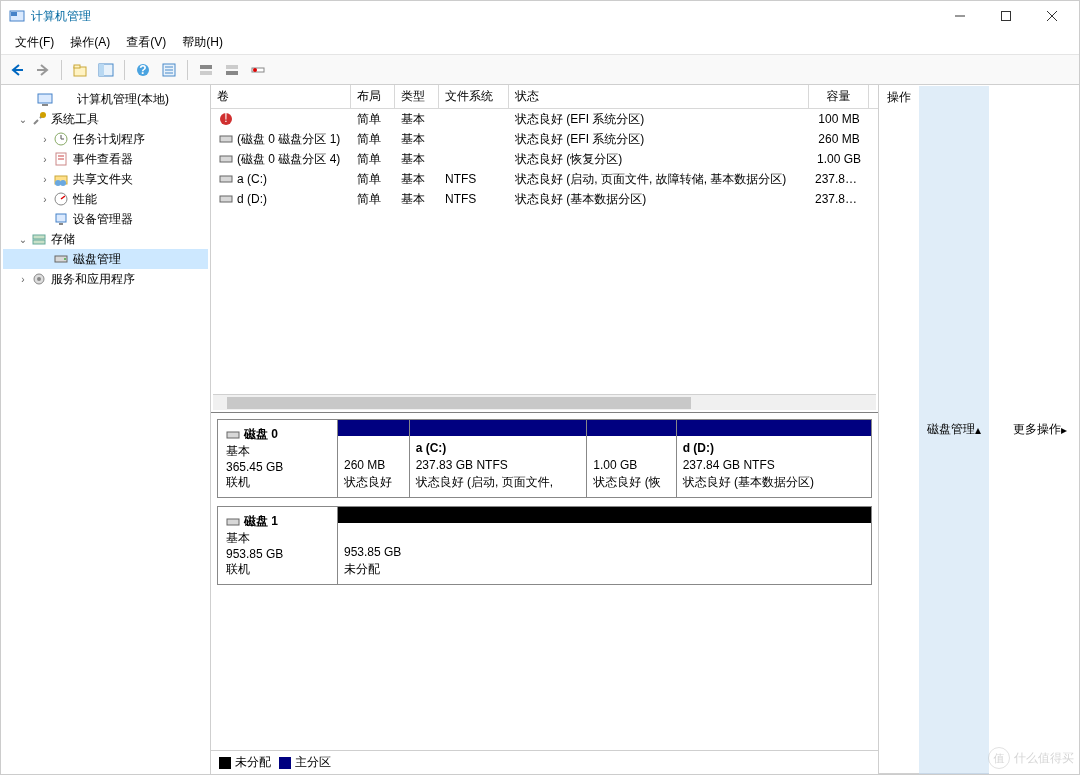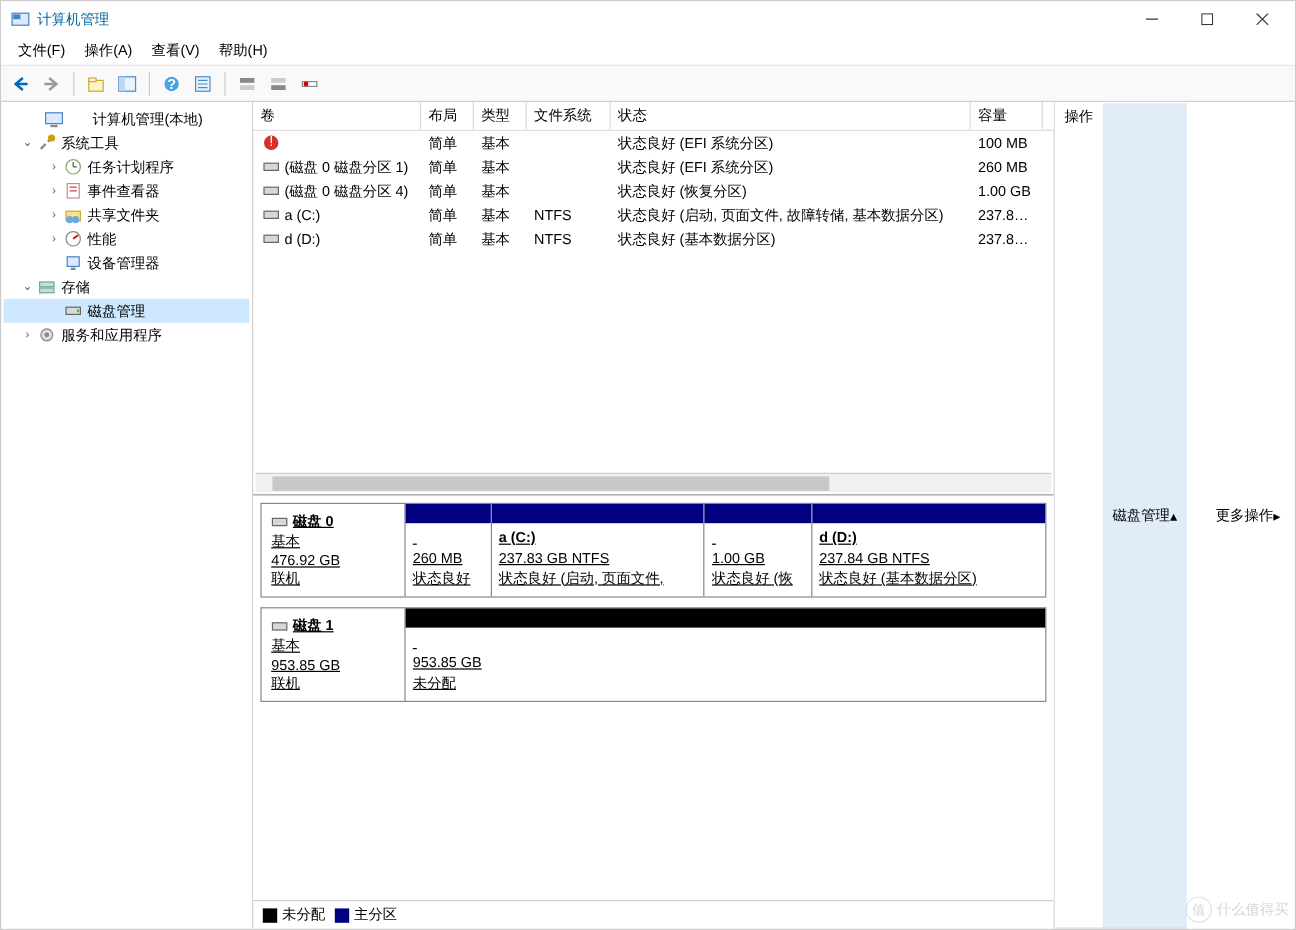--- a/index.html
+++ b/index.html
@@ -29,24 +29,24 @@
 .vol-head .col, .vol-row .col { padding: 3px 6px; white-space: nowrap; overflow: hidden; text-overflow: ellipsis; }
 .vol-head .col { border-right: 1px solid #d8d8d8; background: #fff; font-weight: 400; color: #000; }
 .vol-body { flex: 1; overflow: auto; }
 .vol-row { display: flex; height: 20px; align-items: center; }
 .vol-row .vicon { width: 14px; height: 14px; margin: 0 4px 0 2px; display: inline-flex; flex-shrink: 0; }
 .c-vol { width: 140px; display: flex; align-items: center; }
 .c-layout { width: 44px; }
 .c-type { width: 44px; }
 .c-fs { width: 70px; }
 .c-status { width: 300px; }
-.c-cap { width: 60px; text-align: left; }
+.c-cap { width: 60px; text-align: center; }
 .hscroll { height: 16px; background: #f0f0f0; border-top: 1px solid #d0d0d0; position: relative; margin: 0 2px 2px 2px; }
 .hscroll .thumb { position: absolute; left: 14px; top: 2px; height: 12px; width: 70%; background: #c8c8c8; }
-.disk-pane { flex: 1; overflow: auto; padding: 6px 6px 0 6px; background: #fff; text-decoration: underline; }
+.disk-pane { flex: 1; overflow: auto; padding: 6px 6px 0 6px; background: #fff; }
 .disk-row { display: flex; border: 1px solid #888; margin-bottom: 8px; background: #fff; }
 .disk-info { width: 120px; padding: 6px 8px; border-right: 1px solid #888; }
 .disk-info .dname { font-weight: bold; display: flex; align-items: center; gap: 4px; }
 .disk-parts { flex: 1; display: flex; }
 .part { border-right: 1px solid #888; display: flex; flex-direction: column; }
 .part:last-child { border-right: none; }
 .part .pbar { height: 16px; }
 .part .pbody { padding: 4px 6px; font-size: 12px; line-height: 1.4; white-space: nowrap; overflow: hidden; }
 .bar-primary { background: #000080; }
 .bar-unalloc { background: #000; }
@@ -365,21 +365,21 @@
           <div class="disk-info">
             <div class="dname">
               <span>
                 <svg width="14" height="14">
                   <rect x="1" y="4" width="12" height="6" fill="#d8d8d8" stroke="#666"></rect>
                 </svg>
               </span>
               <span>磁盘 0</span>
             </div>
             <div>基本</div>
-            <div>476.92 GB</div>
+            <div>365.45 GB</div>
             <div>联机</div>
           </div>
           <div class="disk-parts">
             <div class="part" style="flex: 8 1 0%;">
               <div class="pbar bar-primary"></div>
               <div class="pbody">
                 <div>&nbsp;</div>
                 <div>260 MB</div>
                 <div>状态良好</div>
               </div>

